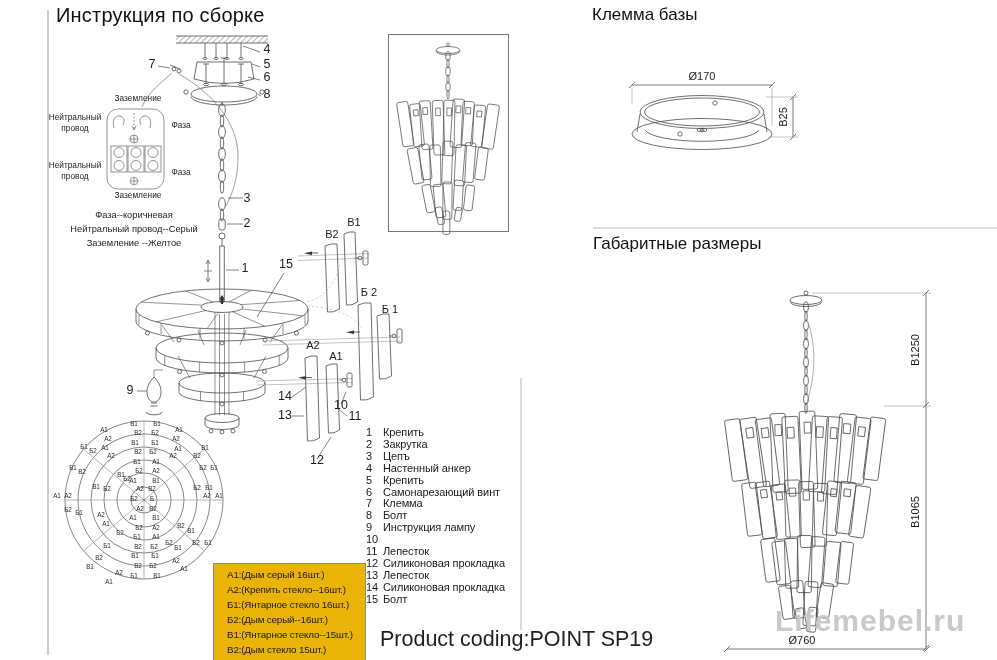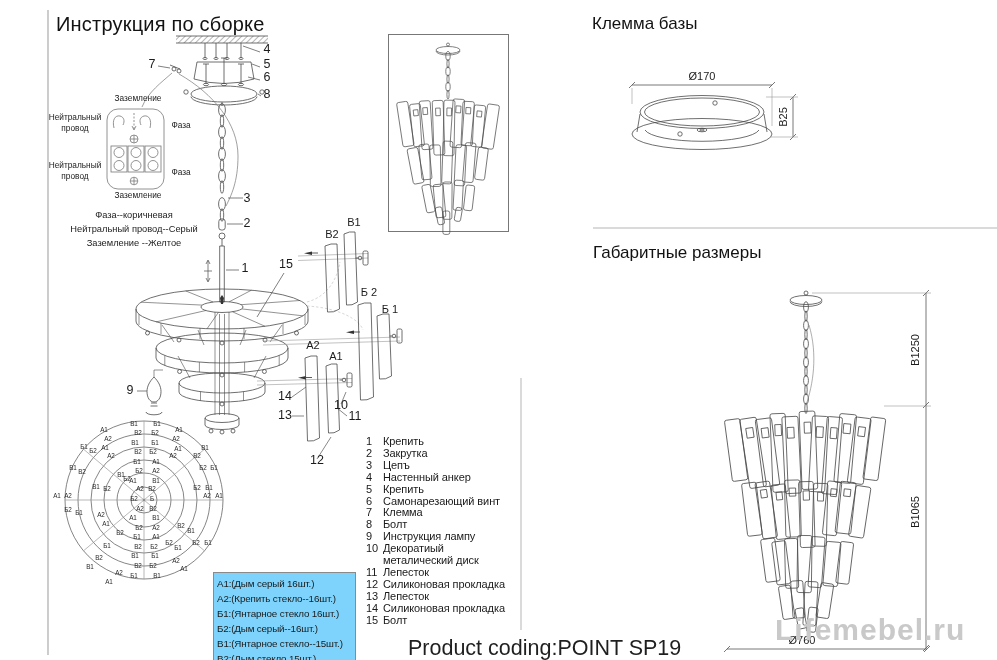--- a/index.html
+++ b/index.html
@@ -1,28 +1,28 @@
 <!DOCTYPE html>
 <html><head>
 <meta charset="utf-8">
 <style>
   html,body{margin:0;padding:0;background:#fff;}
   .page{position:relative;width:997px;height:660px;background:#fff;overflow:hidden;
         font-family:"Liberation Sans",sans-serif;}
-  .abs{position:absolute;margin-top:9px;}
+  .abs{position:absolute;}
   svg{position:absolute;left:0;top:0;}
   svg text{font-family:"Liberation Sans",sans-serif;fill:#1c1c1c;}
   .h-title{font-size:20px;color:#121212;letter-spacing:.2px;}
   .r-title{font-size:17px;color:#121212;}
   .parts{font-size:11px;line-height:11.9px;color:#1a1a1a;letter-spacing:-.1px;}
   .prow{display:flex;}
   .pn{width:17px;flex:none;}
   .pt{flex:1;}
-  .legend{font-size:9.8px;line-height:14.9px;border:1px solid #8a8a8a;padding:4px 4px 3px 3px;
-          color:#1a1a1a;white-space:nowrap;letter-spacing:-.15px;background:#7dd3fc;}
+  .legend{font-size:9.8px;line-height:14.9px;border:1px solid #8a8a8a;padding:4px 4px 3px 13px;
+          color:#1a1a1a;white-space:nowrap;letter-spacing:-.15px;background:#eab308;}
   .pcoding{font-size:21.5px;color:#1f1f1f;}
   .watermark{font-size:30px;color:#c9c9c9;letter-spacing:1px;font-weight:bold;}
   .callout{font-size:12.5px;}
   .plabel{font-size:11px;}
   .tiny{font-size:6.3px;fill:#2a2a2a;}
   .wlabel{font-size:8.3px;}
   .note{font-size:9.3px;}
   .dim{font-size:11px;}
 </style>
 </head>
@@ -501,21 +501,20 @@
       <div class="prow">
         <span class="pn">8</span>
         <span class="pt">Болт</span>
       </div>
       <div class="prow">
         <span class="pn">9</span>
         <span class="pt">Инструкция лампу</span>
       </div>
       <div class="prow">
         <span class="pn">10</span>
-        <span class="pt">Декоратиый<div>металический диск</div></span>
       </div>
       <div class="prow">
         <span class="pn">11</span>
         <span class="pt">Лепесток</span>
       </div>
       <div class="prow">
         <span class="pn">12</span>
         <span class="pt">Силиконовая прокладка</span>
       </div>
       <div class="prow">
@@ -532,16 +531,16 @@
       </div>
     </div>
 <div id="legend" class="abs legend" style="left:213px;top:563px;width:134px">
       <div>A1:(Дым серый 16шт.)</div>
       <div>A2:(Крепить стекло--16шт.)</div>
       <div>Б1:(Янтарное стекло 16шт.)</div>
       <div>Б2:(Дым серый--16шт.)</div>
       <div>B1:(Янтарное стекло--15шт.)</div>
       <div>B2:(Дым стекло 15шт.)</div>
     </div>
-<div class="abs pcoding" style="left:408px;top:627px">Product coding:POINT SP19</div>
+<div class="abs pcoding" style="left:380px;top:627px">Product coding:POINT SP19</div>
 <div class="abs watermark" style="left:775px;top:604px">Lifemebel.ru</div>
 
 </div>
 
 </body></html>

